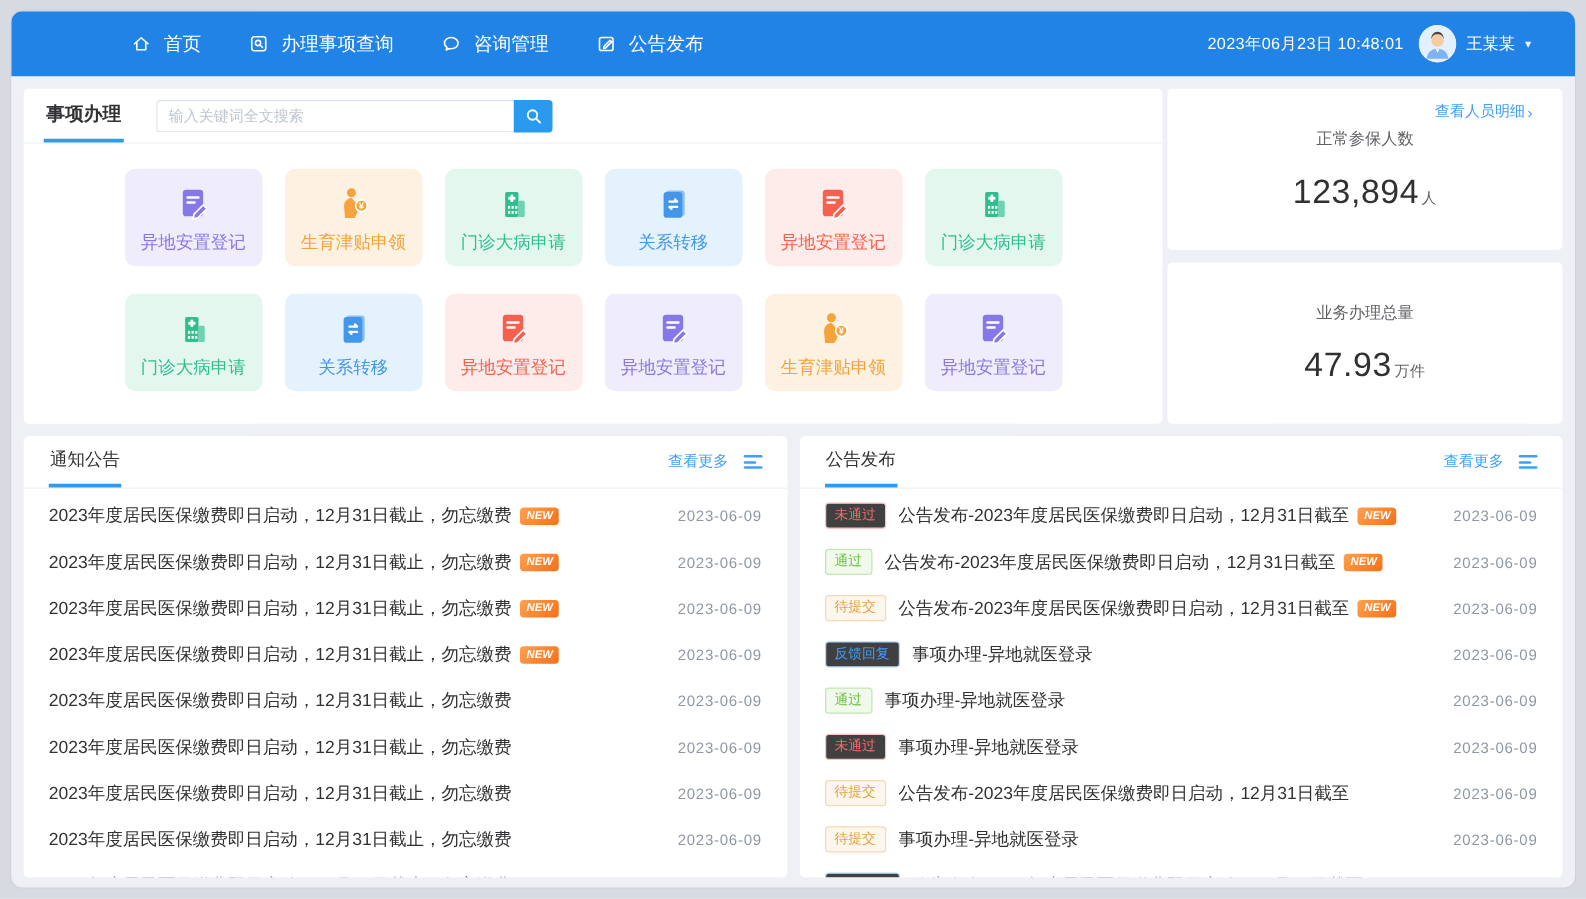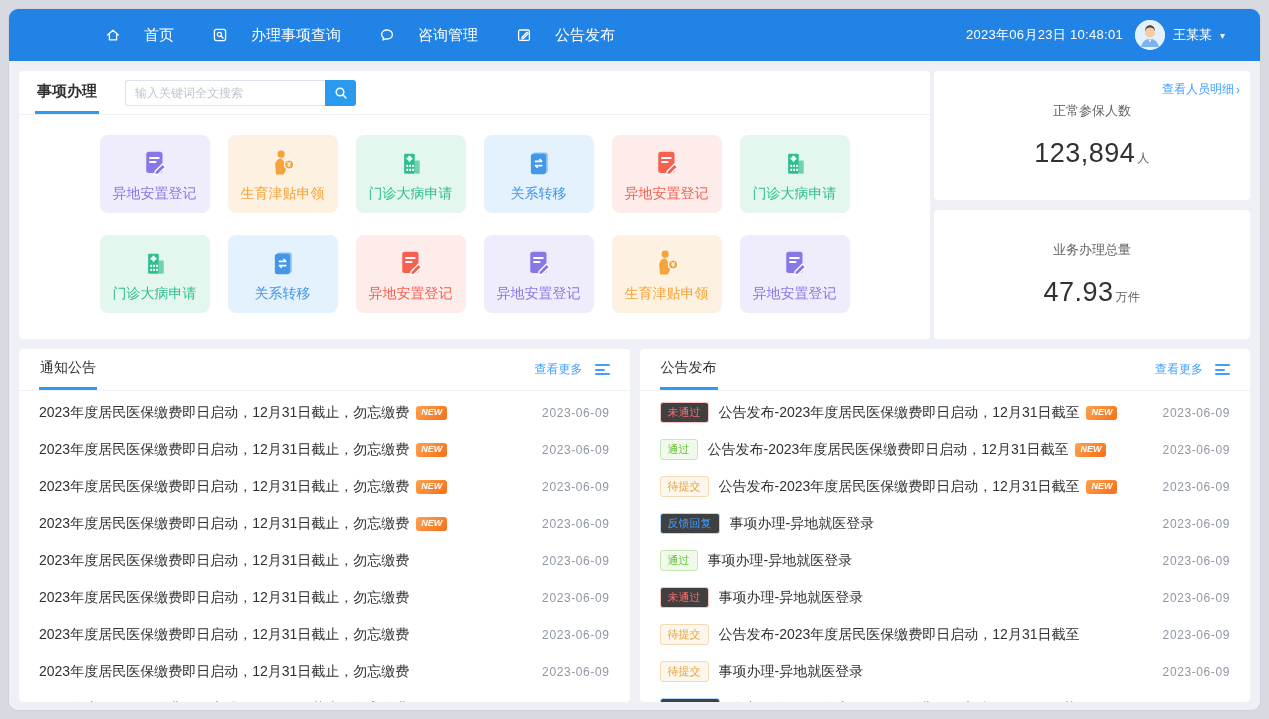--- a/index.html
+++ b/index.html
@@ -11,21 +11,21 @@
   
   .topbar { height:52px; background:#2183e6; display:flex; align-items:center; color:#fff; }
   .brand { display:flex; align-items:center; gap:12px; padding-left:26px; }
   .logo { display:flex; flex-direction:column; align-items:center; line-height:1; }
   .logo-chs { font-size:21px; font-weight:900; font-style:italic; letter-spacing:1px; }
   .logo-cn { font-size:8px; letter-spacing:1.5px; margin-top:2px; font-weight:bold; }
   .logo-en { font-size:5px; letter-spacing:.5px; opacity:.55; margin-top:1px; }
   .brand-title { display:flex; align-items:center; gap:10px; font-size:20px; font-weight:bold; letter-spacing:1px; }
   .brand-sep { width:1px; height:20px; background:rgba(255,255,255,.8); }
   .nav { display:flex; gap:38px; margin-left:96px; }
-  .nav-item { display:flex; align-items:center; gap:23px; font-size:15px; cursor:pointer; white-space:nowrap; }
+  .nav-item { display:flex; align-items:center; gap:10px; font-size:15px; cursor:pointer; white-space:nowrap; }
   .nav-item svg { display:block; }
   .topbar-right { margin-left:auto; display:flex; align-items:center; gap:8px; padding-right:35px; }
   .datetime { font-size:13px; letter-spacing:.3px; }
   .avatar { width:30px; height:30px; border-radius:50%; overflow:hidden; background:#e3f0fe; flex:none; margin-left:4px; }
   .user-name { font-size:13px; }
   .caret { font-size:10px; opacity:.9; }
 
   
   .content { padding:10px; height:651px; display:flex; flex-direction:column; gap:10px; }
   .row-top { display:flex; gap:4px; height:268px; }
@@ -34,38 +34,38 @@
   .right-col { width:316px; display:flex; flex-direction:column; gap:10px; }
   .stat-card { flex:1; position:relative; display:flex; flex-direction:column; align-items:center; justify-content:center; gap:18px; }
   .row-bottom { display:flex; gap:10px; flex:1; min-height:0; }
   .panel { flex:1; background:#fff; border-radius:4px; overflow:hidden; display:flex; flex-direction:column; }
 
   
   .svc-header { height:44px; display:flex; align-items:center; padding:0 16px; border-bottom:1px solid #eef1f6; }
   .svc-title { font-size:15px; font-weight:bold; color:#303133; height:100%; display:flex; align-items:center;
                border-bottom:3px solid #2d9bf0; padding:0 2px; }
   .search-box { display:flex; margin-left:26px; }
-  .search-box input { width:200px; height:26px; border:1px solid #dde3ec; border-right:none; border-radius:3px 0 0 3px;
+  .search-box input { width:286px; height:26px; border:1px solid #dde3ec; border-right:none; border-radius:3px 0 0 3px;
                       padding:0 9px; font-size:12px; color:#303133; outline:none; font-family:inherit; }
   .search-box input::placeholder { color:#bfc6d0; }
   .search-btn { width:31px; height:26px; background:#2a9aef; border:none; border-radius:0 3px 3px 0;
                 display:flex; align-items:center; justify-content:center; cursor:pointer; }
   .tile-grid { display:grid; grid-template-columns:repeat(6,110px); gap:22px 18px; justify-content:center; padding:20px 0; }
   .tile { height:78px; border-radius:8px; display:flex; flex-direction:column; align-items:center; justify-content:center;
           gap:5px; cursor:pointer; }
   .tile-icon { height:34px; display:flex; align-items:center; }
   .tile-label { font-size:14px; font-weight:500; }
   .tile.purple { background:#efecfb; } .tile.purple .tile-label,.tile.purple .tile-icon { color:#8678e9; }
   .tile.orange { background:#fdf2e1; } .tile.orange .tile-label,.tile.orange .tile-icon { color:#f5a33c; }
   .tile.green  { background:#e4f7ef; } .tile.green  .tile-label,.tile.green  .tile-icon { color:#2fbe8e; }
   .tile.blue   { background:#e4f2fd; } .tile.blue   .tile-label,.tile.blue   .tile-icon { color:#4396e8; }
   .tile.red    { background:#fdecea; } .tile.red    .tile-label,.tile.red    .tile-icon { color:#f5604f; }
 
   
-  .stat-link { position:absolute; top:10px; right:10px; font-size:12px; color:#409eff; cursor:pointer; display:flex; align-items:center; gap:2px; }
+  .stat-link { position:absolute; top:10px; right:24px; font-size:12px; color:#409eff; cursor:pointer; display:flex; align-items:center; gap:2px; }
   .stat-label { font-size:13px; color:#606266; }
   .stat-value { font-size:27px; color:#303133; font-weight:500; letter-spacing:.5px; }
   .stat-unit { font-size:12px; color:#606266; font-weight:normal; margin-left:2px; }
 
   
   .panel-header { height:42px; flex:none; display:flex; align-items:center; padding:0 20px; border-bottom:1px solid #eef1f6; }
   .panel-title { font-size:14px; font-weight:500; color:#303133; height:100%; display:flex; align-items:center;
                  border-bottom:3px solid #2d9bf0; padding:0 1px; }
   .panel-tools { margin-left:auto; display:flex; align-items:center; gap:12px; }
   .more-link { font-size:12px; color:#409eff; cursor:pointer; }

